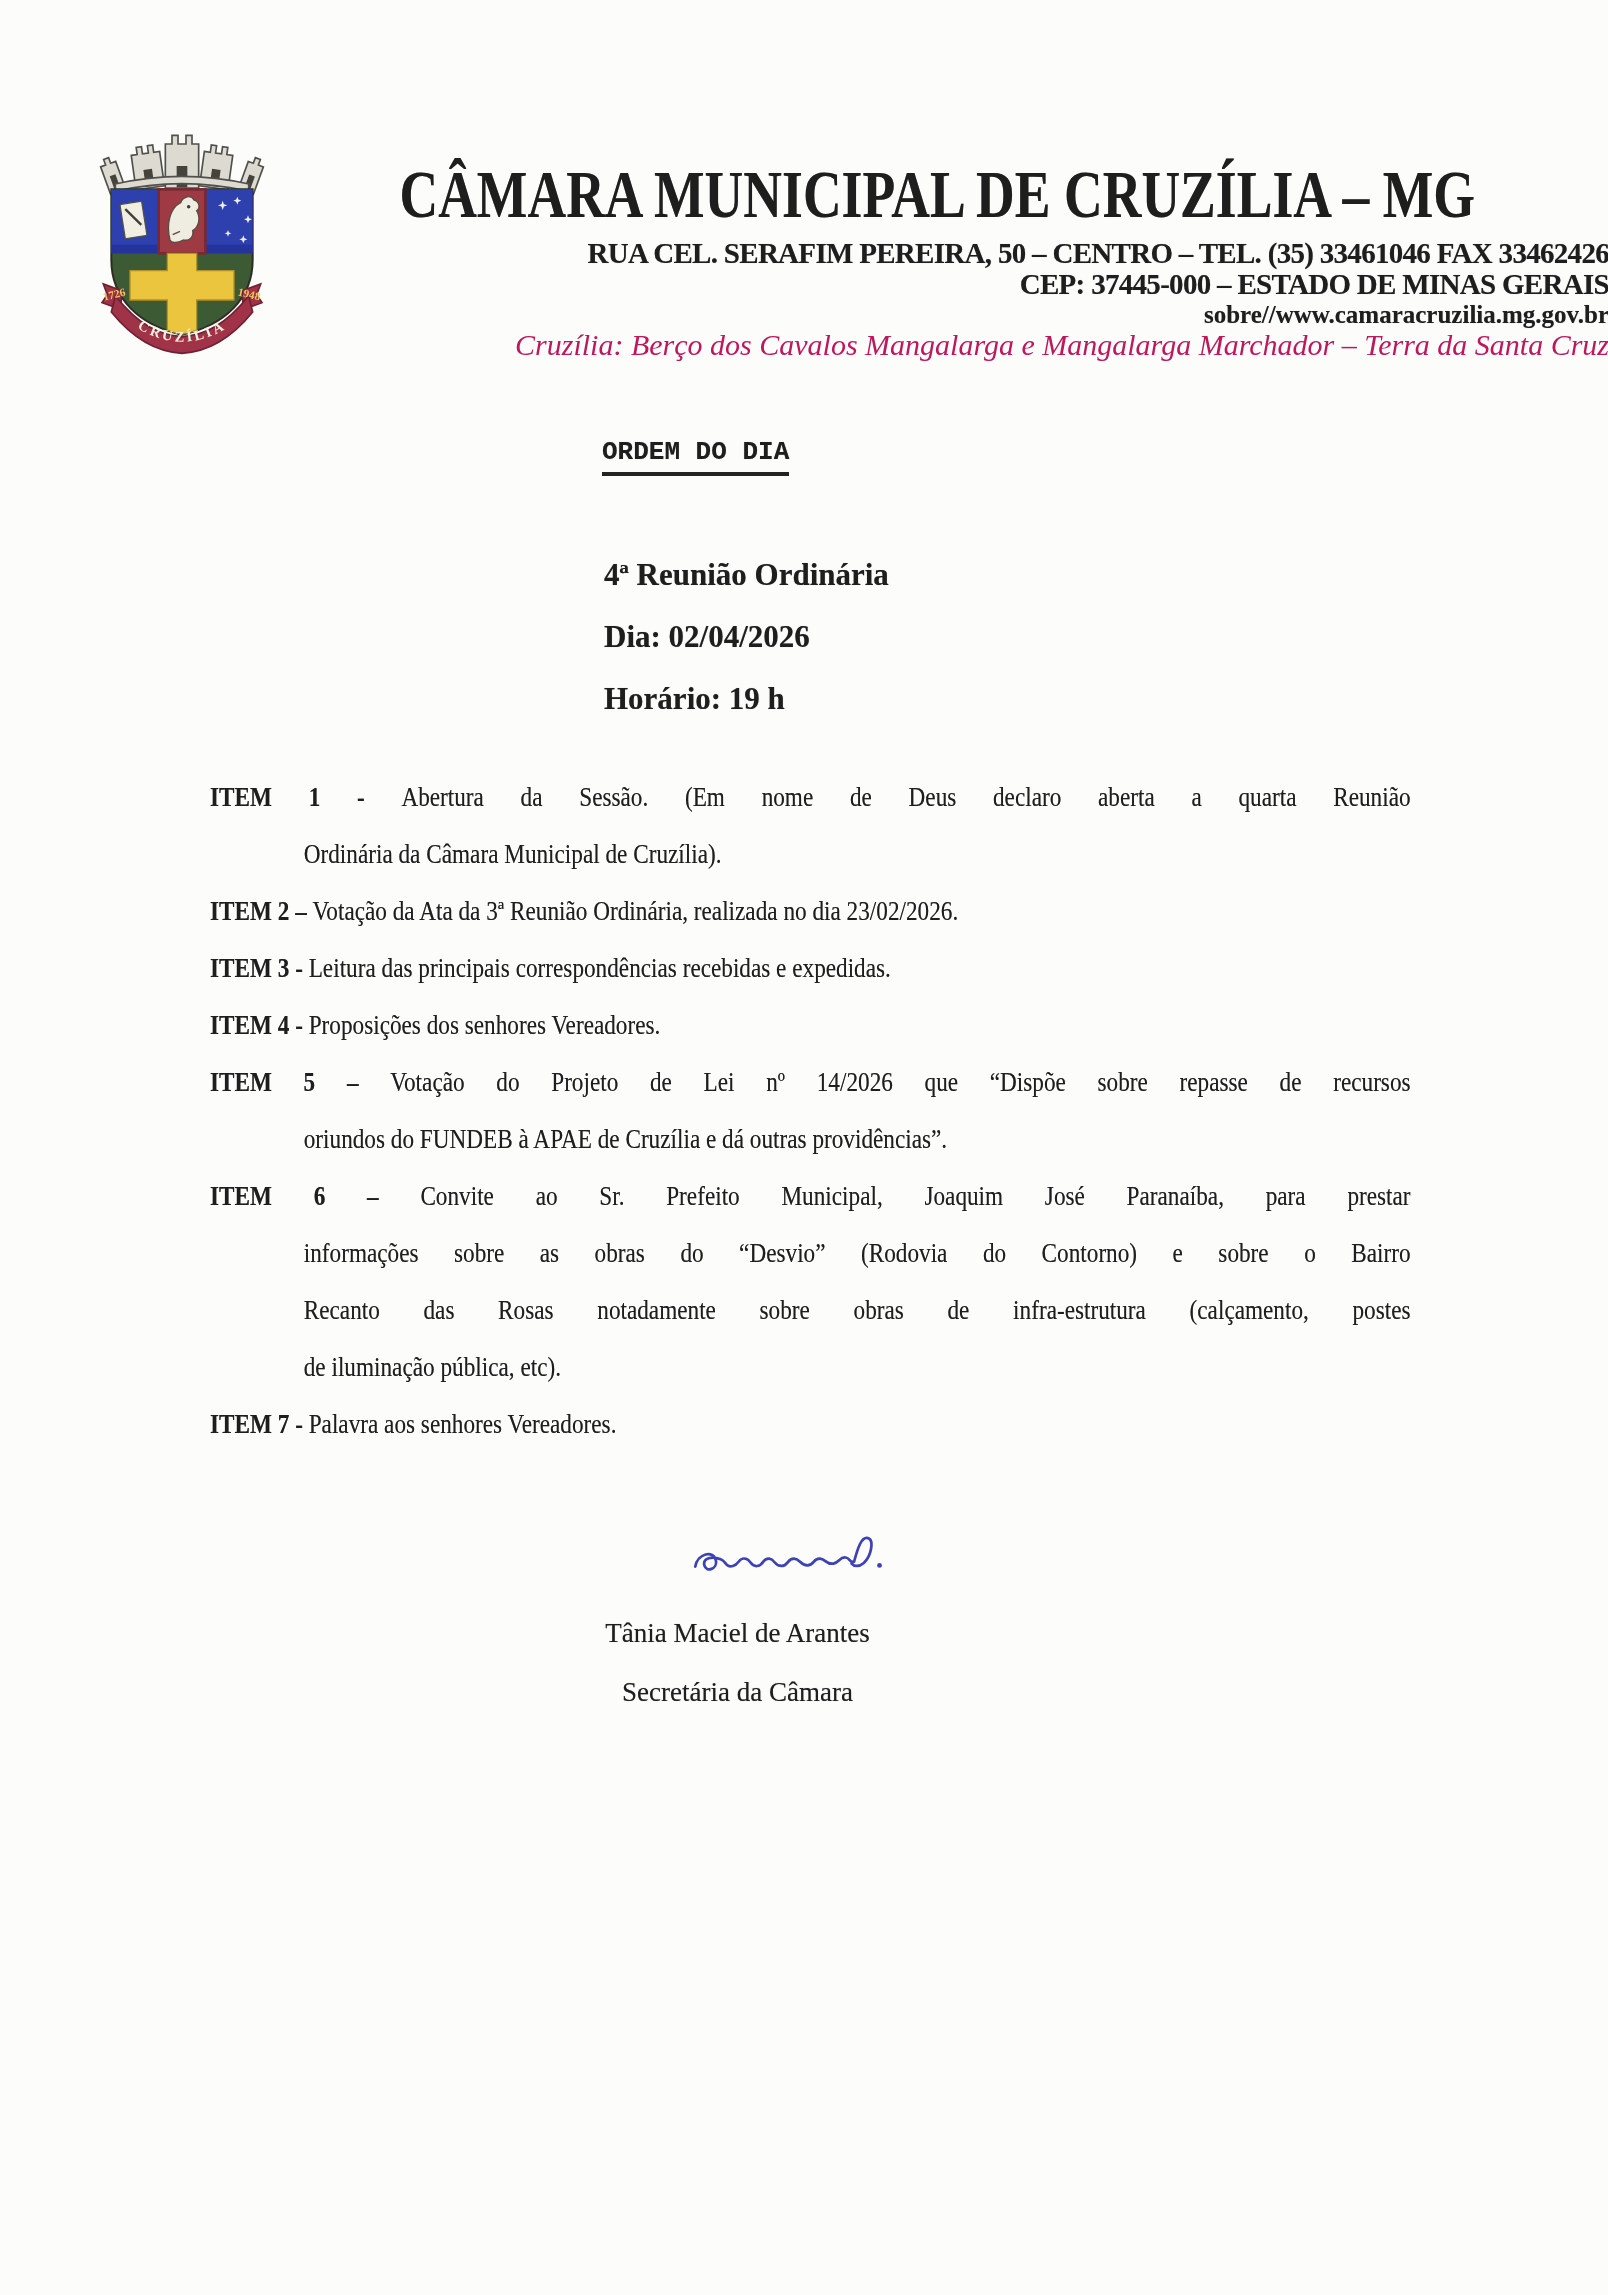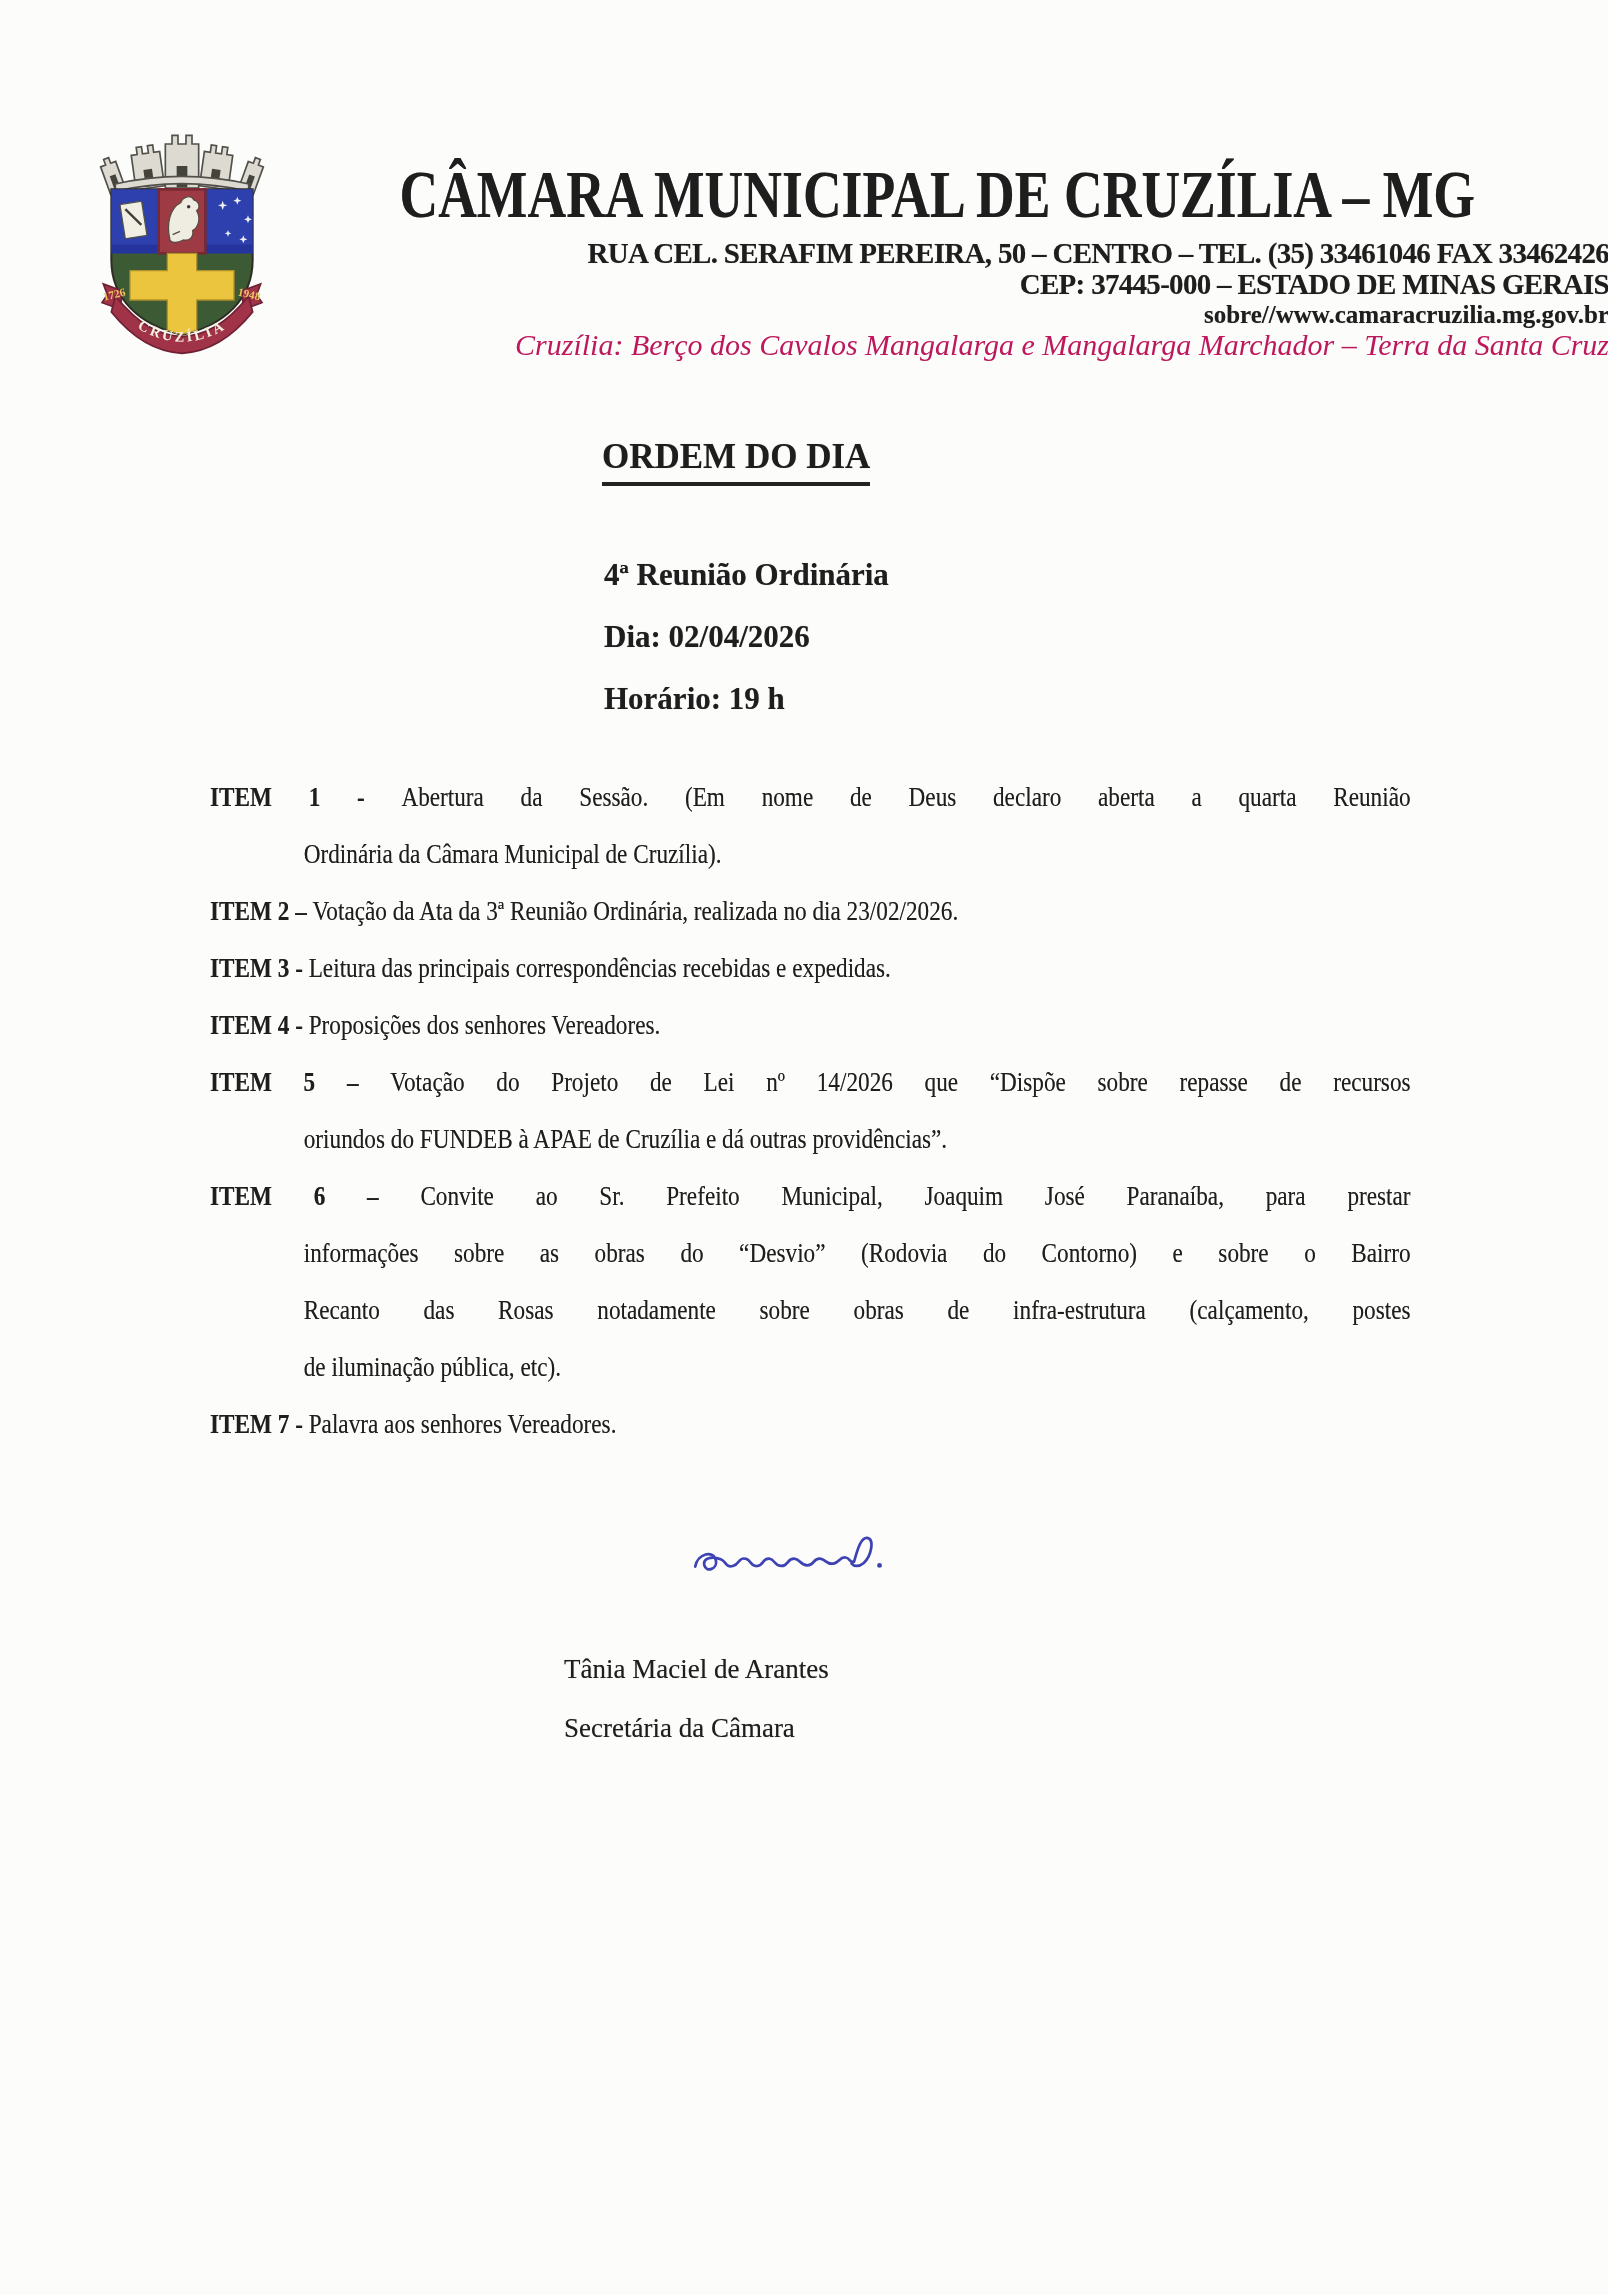--- a/index.html
+++ b/index.html
@@ -25,21 +25,21 @@
   }
   .org-title .squeeze{display:inline-block;transform:scaleX(.8);transform-origin:center top;}
   .addr{font-size:29px;font-weight:700;line-height:31px;margin:0;letter-spacing:-0.7px;}
   .addr.first{margin-top:6.7px;}
   .site{font-size:25px;font-weight:700;line-height:29px;margin:0;}
   .tagline{font-size:30px;font-style:italic;line-height:32px;margin:0;color:#be185d;}
 
   
   #doc-heading{
     position:absolute;left:602px;top:437px;
-    font-size:35px;font-weight:700;margin:0;white-space:nowrap;
+    font-size:26px;font-weight:700;margin:0;white-space:nowrap;font-family:Liberation Mono, monospace;
   }
   #doc-heading .ul{
     display:inline-block;border-bottom:4px solid #232323;padding-bottom:4.7px;
   }
   #meeting{position:absolute;left:600px;top:542px;}
   #meeting p{
     font-size:31px;font-weight:700;margin:4px;line-height:58px;white-space:nowrap;
   }
 
   
@@ -49,21 +49,21 @@
     font-size:27px;
   }
   .item{margin:0;}
   .ln{display:block;line-height:57px;}
   .jt{text-align:justify;text-align-last:justify;}
   .ct{padding-left:109px;}
   .lbl{font-weight:700;}
 
   
   #sig-scribble{position:absolute;left:688px;top:1529px;width:200px;height:57px;}
-  #sig-block{position:absolute;left:564px;width:347px;top:1640px;text-align:left;}
+  #sig-block{position:absolute;left:564px;width:347px;top:1604px;text-align:center;}
   #sig-block p{font-size:27px;margin:0;line-height:59px;white-space:nowrap;}
 </style>
 </head>
 <body>
 
 <div id="sheet">
 
   <svg id="crest" viewBox="0 0 260 345" aria-hidden="true">
 
     <g fill="#dcdad1" stroke="#51504a" stroke-width="2.5">

